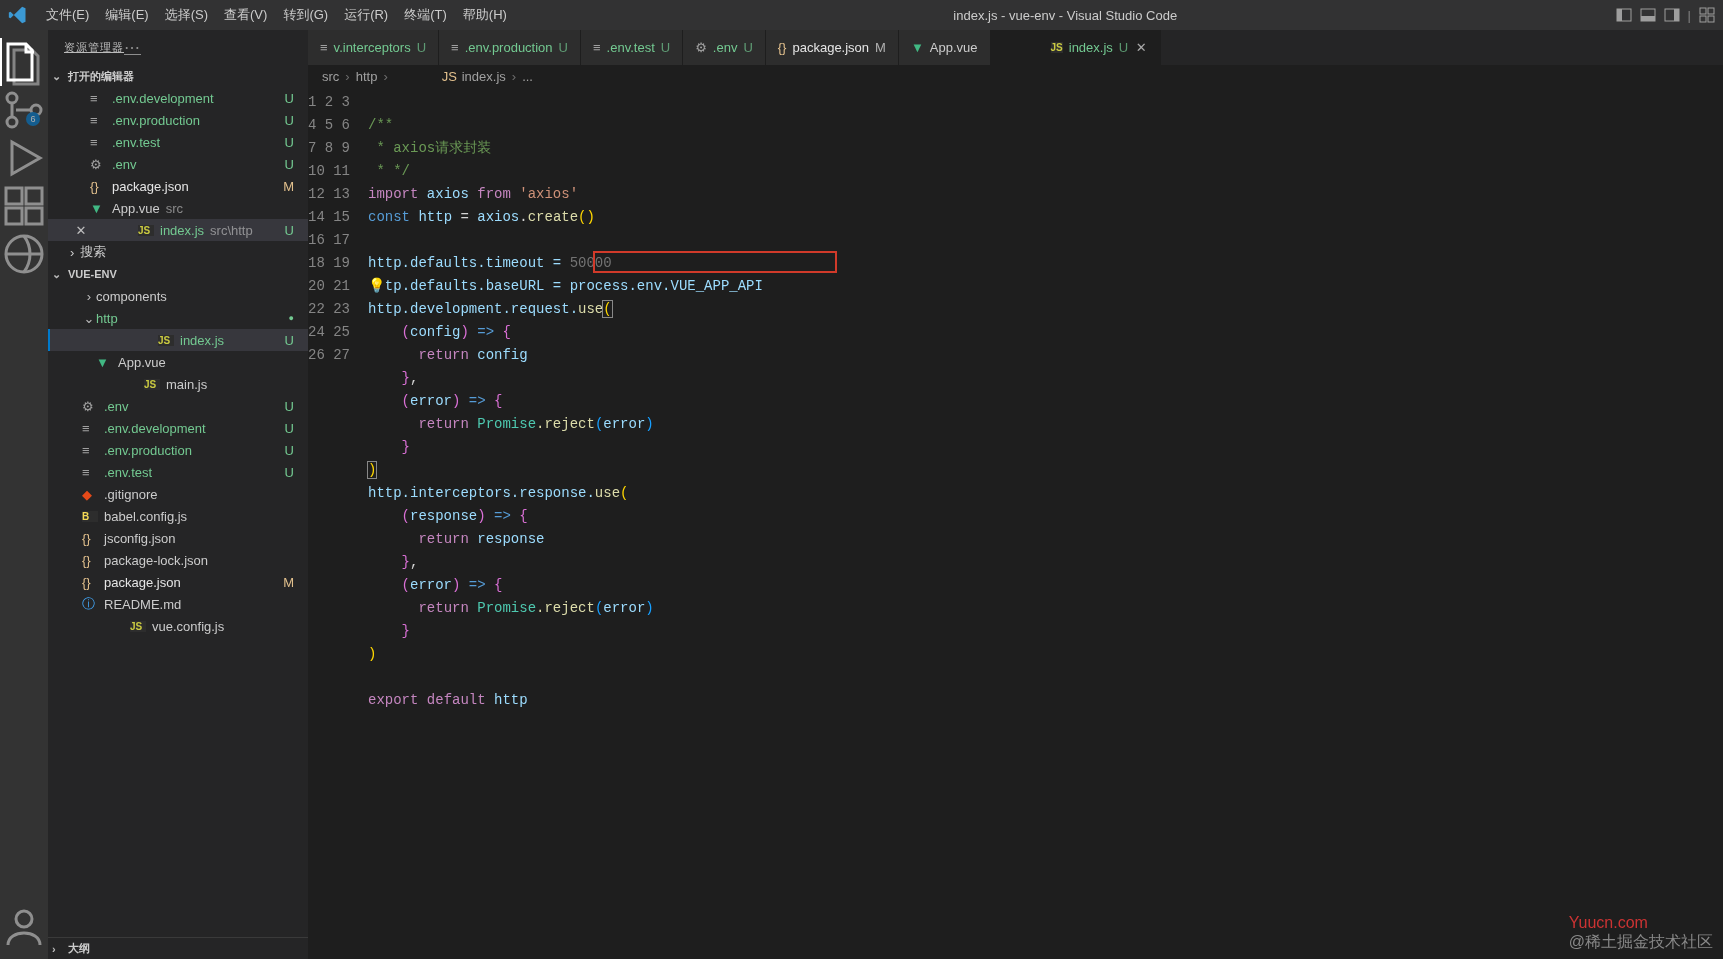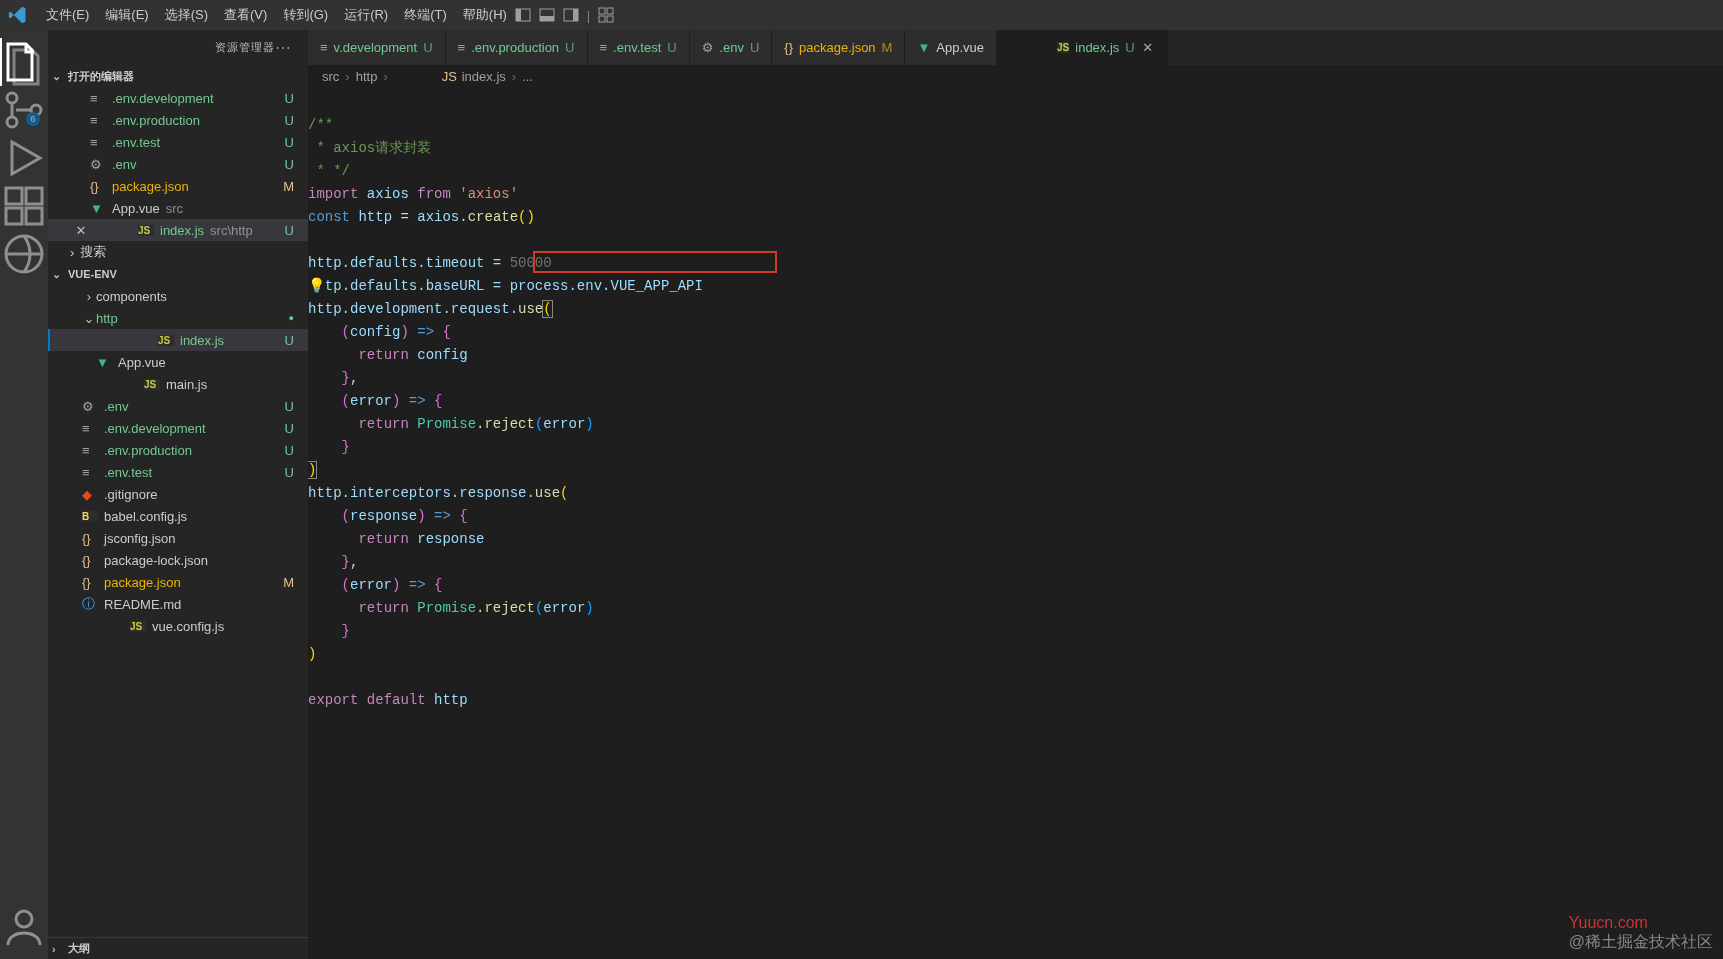--- a/index.html
+++ b/index.html
@@ -42,21 +42,22 @@
 }
 .activity-bottom { margin-top: auto; margin-bottom: 8px; }
 
 .sidebar {
   width: 260px; background: #252526; display: flex; flex-direction: column;
   flex-shrink: 0; overflow: hidden;
 }
 .sidebar-header {
   height: 35px; display: flex; align-items: center; padding: 0 16px;
   font-size: 11px; letter-spacing: 1px; color: #bbbbbb;
-  justify-content: flex-end;
+  justify-content: flex-start;
+  text-decoration: underline;
 }
 .sidebar-ellipsis { opacity: 0.7; font-size: 16px; }
 .section-header {
   display: flex; align-items: center; padding: 2px 4px; height: 22px;
   font-size: 11px; font-weight: bold; cursor: pointer; text-transform: uppercase;
 }
 .section-header .chev { margin-right: 4px; opacity: 0.9; width: 12px; display: inline-block; }
 .open-editor-line {
   display: flex; align-items: center; height: 22px; padding-left: 24px;
   cursor: pointer; position: relative;
@@ -77,21 +78,21 @@
   cursor: pointer; position: relative;
 }
 .tree-line .indent { display: inline-block; }
 .tree-line .chev { width: 14px; text-align: center; opacity: 0.9; }
 .tree-line .file-icon { margin-right: 6px; width: 16px; display: inline-flex; }
 .tree-line .git-status { position: absolute; right: 14px; }
 .tree-line .dot-mod { color: #73c991; font-size: 9px; position: absolute; right: 14px;}
 .tree-line.selected { background: #37373d; }
 .tree-line.selected::before { content:''; position:absolute; left:0; top:0; bottom:0; width:2px; background:#007acc; }
 .green-text { color: #73c991; }
-.mod-text { color: #eab308; }
+.mod-text { color: #e5e5e5; }
 
 .editor-area { flex: 1; display: flex; flex-direction: column; background: #1e1e1e; overflow: hidden;}
 .tab-strip {
   height: 35px; background: #252526; display: flex; overflow: hidden; flex-shrink: 0;
 }
 .tab {
   display: flex; align-items: center; padding: 0 12px; gap: 6px;
   background: #2d2d2d; border-right: 1px solid #1e1e1e; cursor: pointer;
   min-width: 0; white-space: nowrap;
 }
@@ -157,20 +158,21 @@
   <div class="menu-items">
       <span class="menu-item">文件(E)</span>
       <span class="menu-item">编辑(E)</span>
       <span class="menu-item">选择(S)</span>
       <span class="menu-item">查看(V)</span>
       <span class="menu-item">转到(G)</span>
       <span class="menu-item">运行(R)</span>
       <span class="menu-item">终端(T)</span>
       <span class="menu-item">帮助(H)</span>
     </div>
+  <div class="title-center">index.js - vue-env - Visual Studio Code</div>
   <div class="title-right">
     <span class="layout-icon"><svg viewBox="0 0 16 16">
           <rect x="1" y="2" width="14" height="12" fill="none" stroke="#ccc"></rect>
           <rect x="1" y="2" width="5" height="12" fill="#ccc"></rect>
         </svg></span>
     <span class="layout-icon"><svg viewBox="0 0 16 16">
           <rect x="1" y="2" width="14" height="12" fill="none" stroke="#ccc"></rect>
           <rect x="1" y="9" width="14" height="5" fill="#ccc"></rect>
         </svg></span>
     <span class="layout-icon"><svg viewBox="0 0 16 16">
@@ -400,21 +402,21 @@
     <div class="section-header" style="margin-top:auto;border-top:1px solid #3a3a3a">
       <span class="chev">›</span>
       <span>大纲</span>
     </div>
   </div>
 
   <div class="editor-area">
     <div class="tab-strip" id="tab-strip">
         <div class="tab">
           <span class="file-icon env-icon">≡</span>
-          <span class="green-text">v.development</span>
+          <span class="green-text">v.interceptors</span>
           <span class="tab-status green-text">U</span>
         </div>
         <div class="tab">
           <span class="file-icon env-icon">≡</span>
           <span class="green-text">.env.production</span>
           <span class="tab-status green-text">U</span>
         </div>
         <div class="tab">
           <span class="file-icon env-icon">≡</span>
           <span class="green-text">.env.test</span>
@@ -445,20 +447,48 @@
       <span>src</span>
       <span class="bsep">›</span>
       <span>http</span>
       <span class="bsep">›</span>
       <span class="file-icon js-icon" style="width:14px">JS</span>
       <span>index.js</span>
       <span class="bsep">›</span>
       <span>...</span>
     </div>
     <div class="code-container">
+      <div class="gutter" id="gutter">1
+2
+3
+4
+5
+6
+7
+8
+9
+10
+11
+12
+13
+14
+15
+16
+17
+18
+19
+20
+21
+22
+23
+24
+25
+26
+27
+</div>
       <div class="code">
 <span class="c-comment">/**</span>
 <span class="c-comment"> * axios请求封装</span>
 <span class="c-comment"> * */</span>
 <span class="c-keyword">import</span> <span class="c-var">axios</span> <span class="c-keyword">from</span> <span class="c-string">'axios'</span>
 <span class="c-const">const</span> <span class="c-var">http</span><span class="c-punct"> = </span><span class="c-var">axios</span><span class="c-punct">.</span><span class="c-func">create</span><span class="c-bracket1">()</span>
 
 <span class="c-var">http</span><span class="c-prop">.defaults.timeout = </span><span class="c-num">50000</span>
 <span class="bulb">💡</span><span style="visibility:hidden">ht</span><span class="c-var">tp</span><span class="c-prop">.defaults.baseURL = </span><span class="c-var">process</span><span class="c-prop">.env.</span><span class="c-var">VUE_APP_API</span>
 <span class="c-var">http</span><span class="c-prop">.development.request.</span><span class="c-func">use</span><span class="c-bracket1 paren-hl">(</span>

